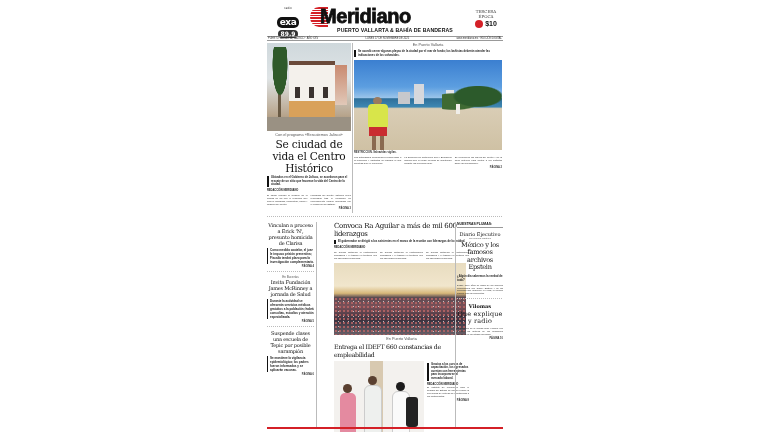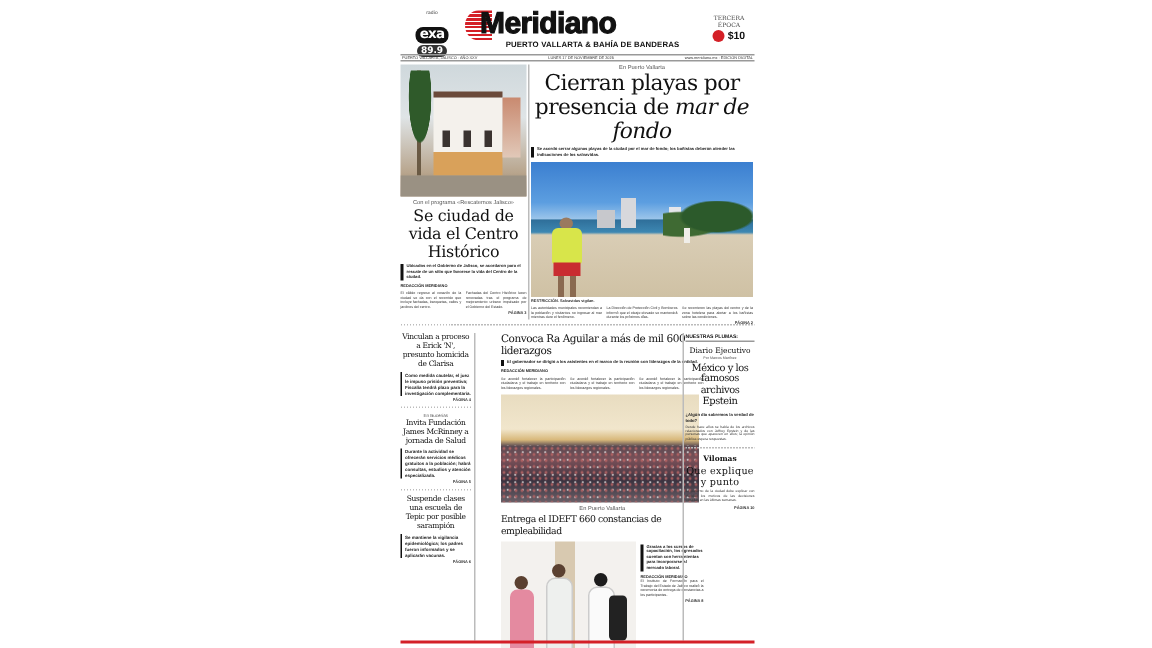--- a/index.html
+++ b/index.html
@@ -234,23 +234,20 @@
       <div class="body-col">El cálido regreso al corazón de la ciudad se da con el recorrido que incluye fachadas, banquetas, calles y jardines del centro.</div>
       <div class="body-col">Fachadas del Centro Histórico lucen renovadas tras el programa de mejoramiento urbano impulsado por el Gobierno del Estado.</div>
     </div>
     <div class="pagina">PÁGINA 3</div>
   </div>
 
   <div class="vrule" style="left:87px;top:43px;height:170px;"></div>
 
   <div class="story-playas">
     <div class="kicker">En Puerto Vallarta</div>
-    <div class="head-playas">
-      <span>Cierran playas por presencia de </span><span class="it">mar de fondo</span>
-    </div>
     <div class="deck">Se acordó cerrar algunas playas de la ciudad por el mar de fondo; los bañistas deberán atender las indicaciones de los salvavidas.</div>
     <div class="photo-beach">
       <div class="bldg1"></div>
       <div class="bldg2"></div>
       <div class="bldg3"></div>
       <div class="trees"></div>
       <div class="person2"></div>
       <div class="lifeguard-head"></div>
       <div class="lifeguard-shirt"></div>
       <div class="lifeguard-shorts"></div>
@@ -334,20 +331,20 @@
     <div>
       <div class="op-title">Diario Ejecutivo</div>
       <div class="op-author">Por Marcos Martínez</div>
       <div class="op-head">México y los famosos archivos Epstein</div>
       <div class="op-sub">¿Algún día sabremos la verdad de todo?</div>
       <div class="op-body">Desde hace años se habla de los archivos relacionados con Jeffrey Epstein y de las personas que aparecen en ellos; la opinión pública espera respuestas.</div>
     </div>
     <div class="brief-sep"></div>
     <div>
       <div class="vlm-title">Vilomas</div>
-      <div class="vlm-head">Que explique y punto</div>
+      <div class="vlm-head">Que explique y radio</div>
       <div class="op-body">El gobierno de la ciudad debe explicar con claridad los motivos de las decisiones tomadas en las últimas semanas.</div>
       <div class="pagina">PÁGINA 10</div>
     </div>
   </div>
 
   <div class="bottom-bar"></div>
 </div>
 
 </body></html>

